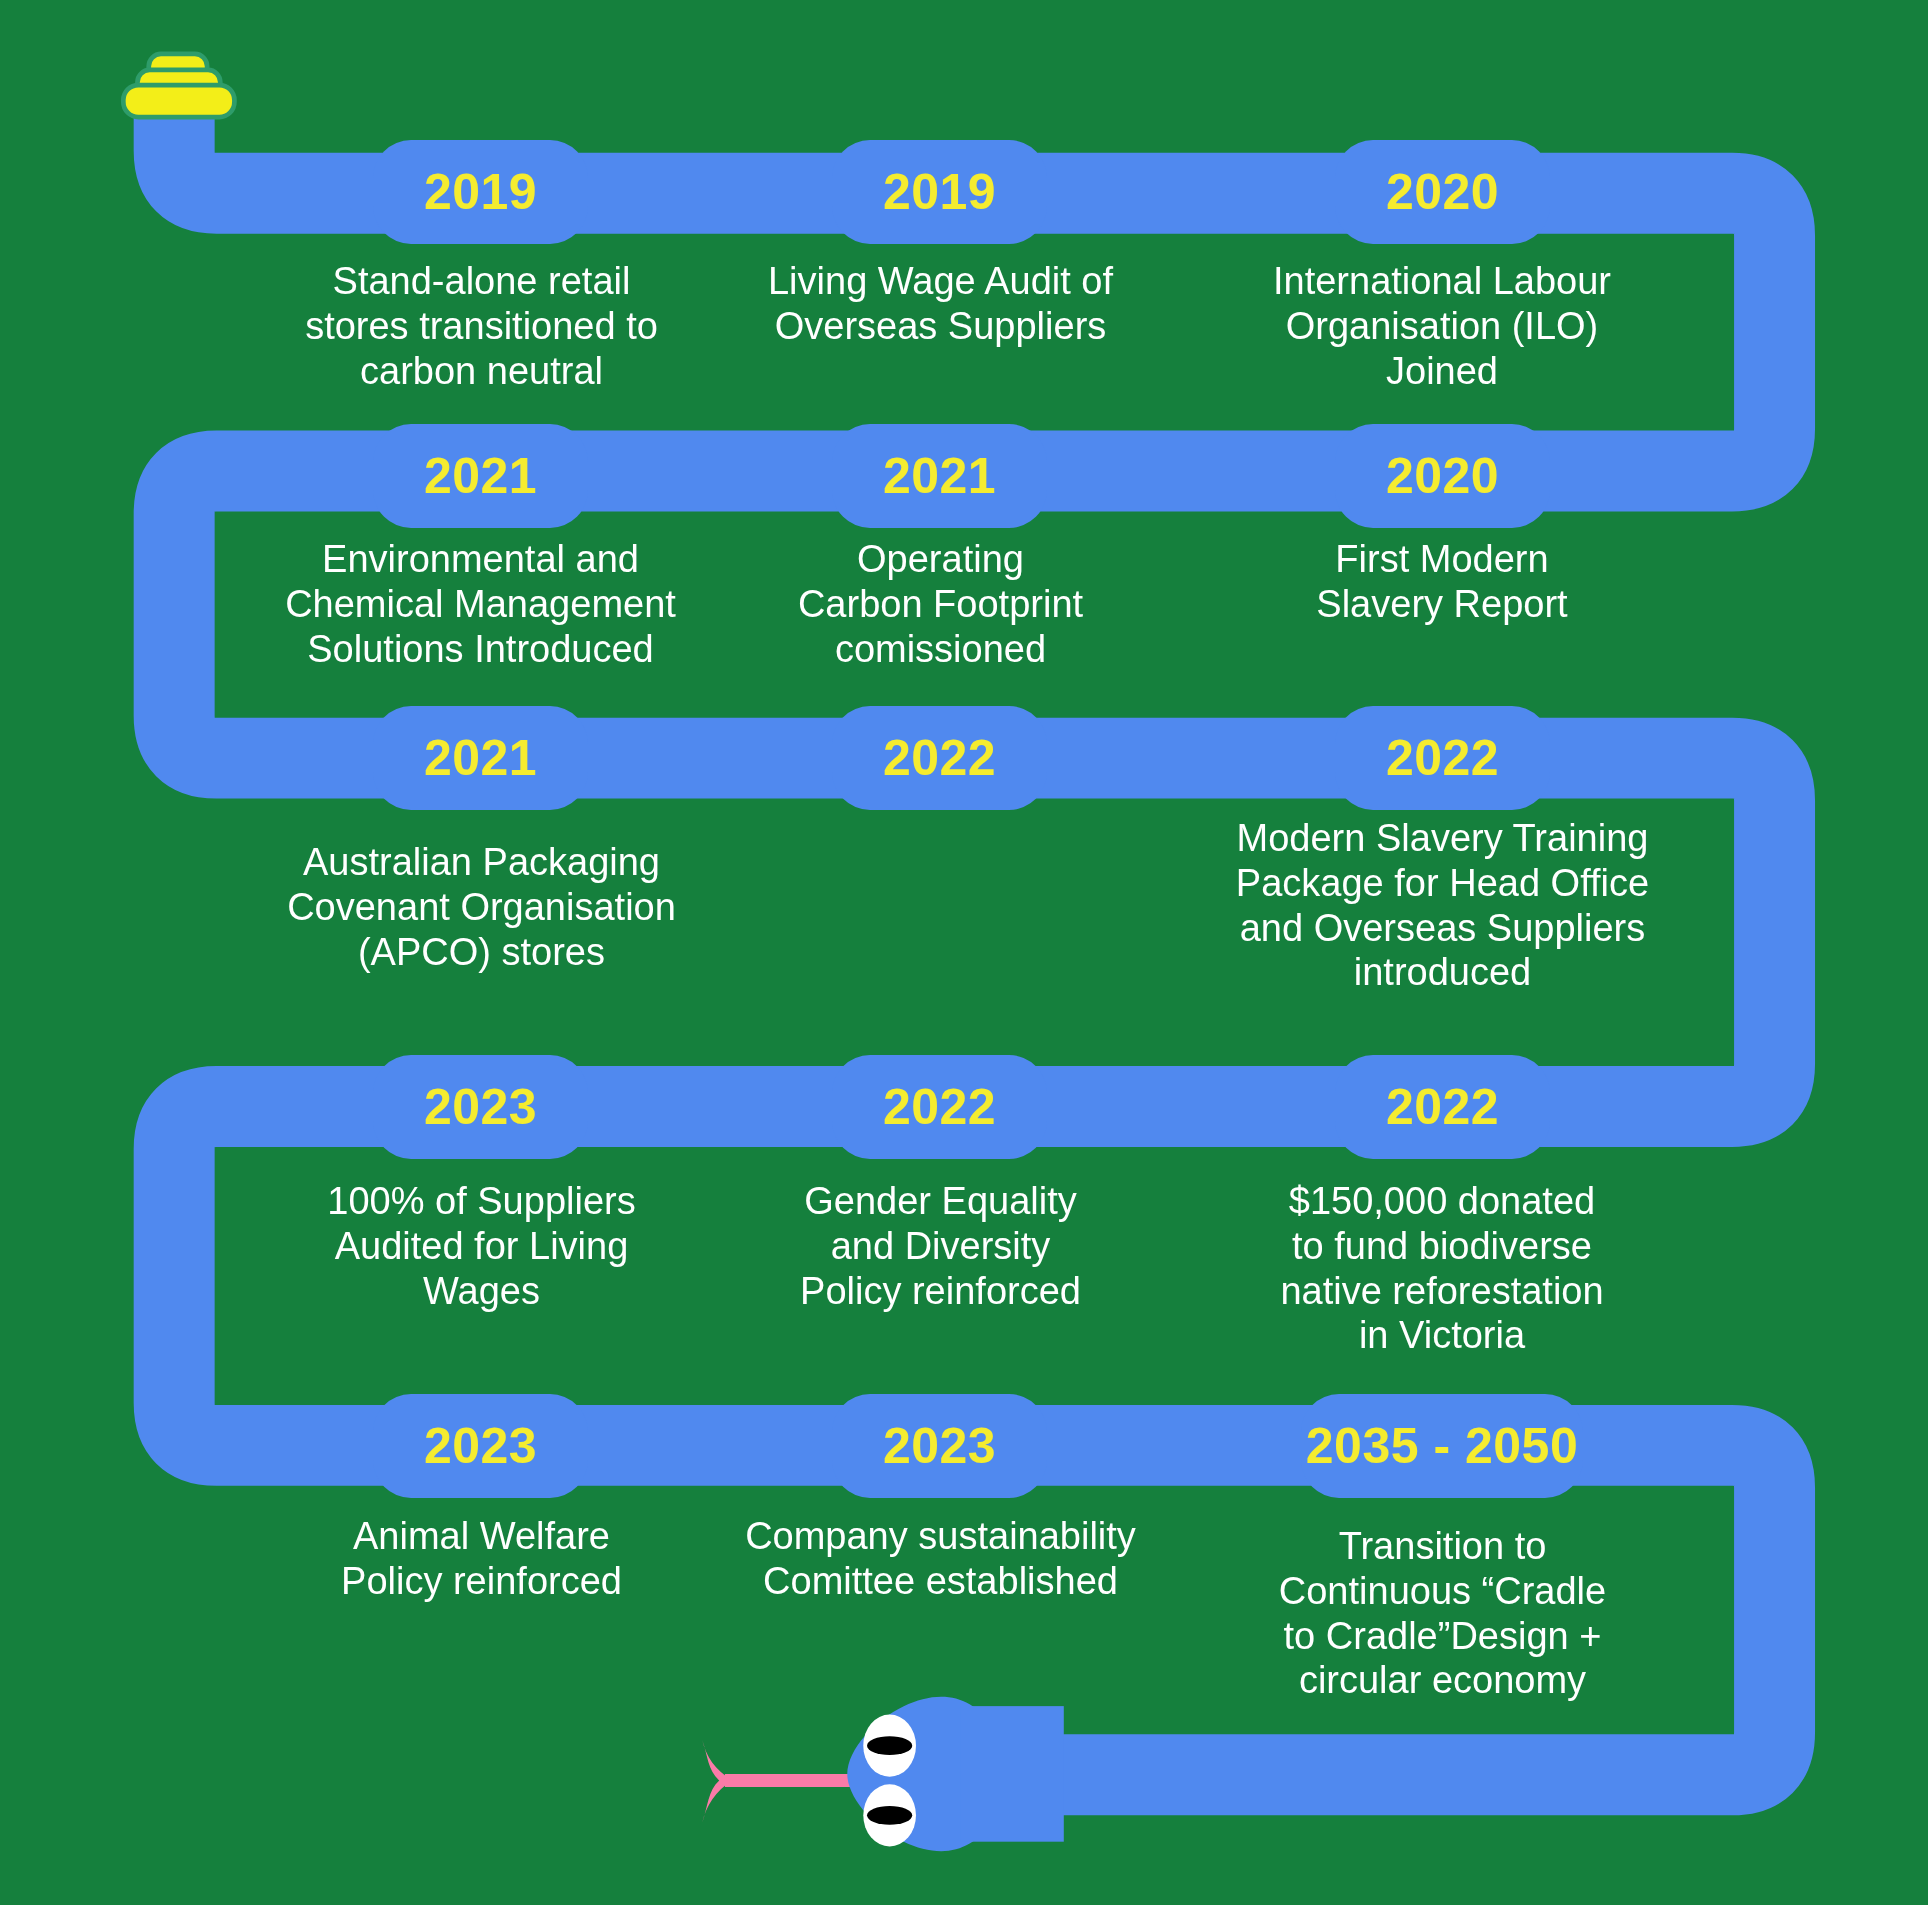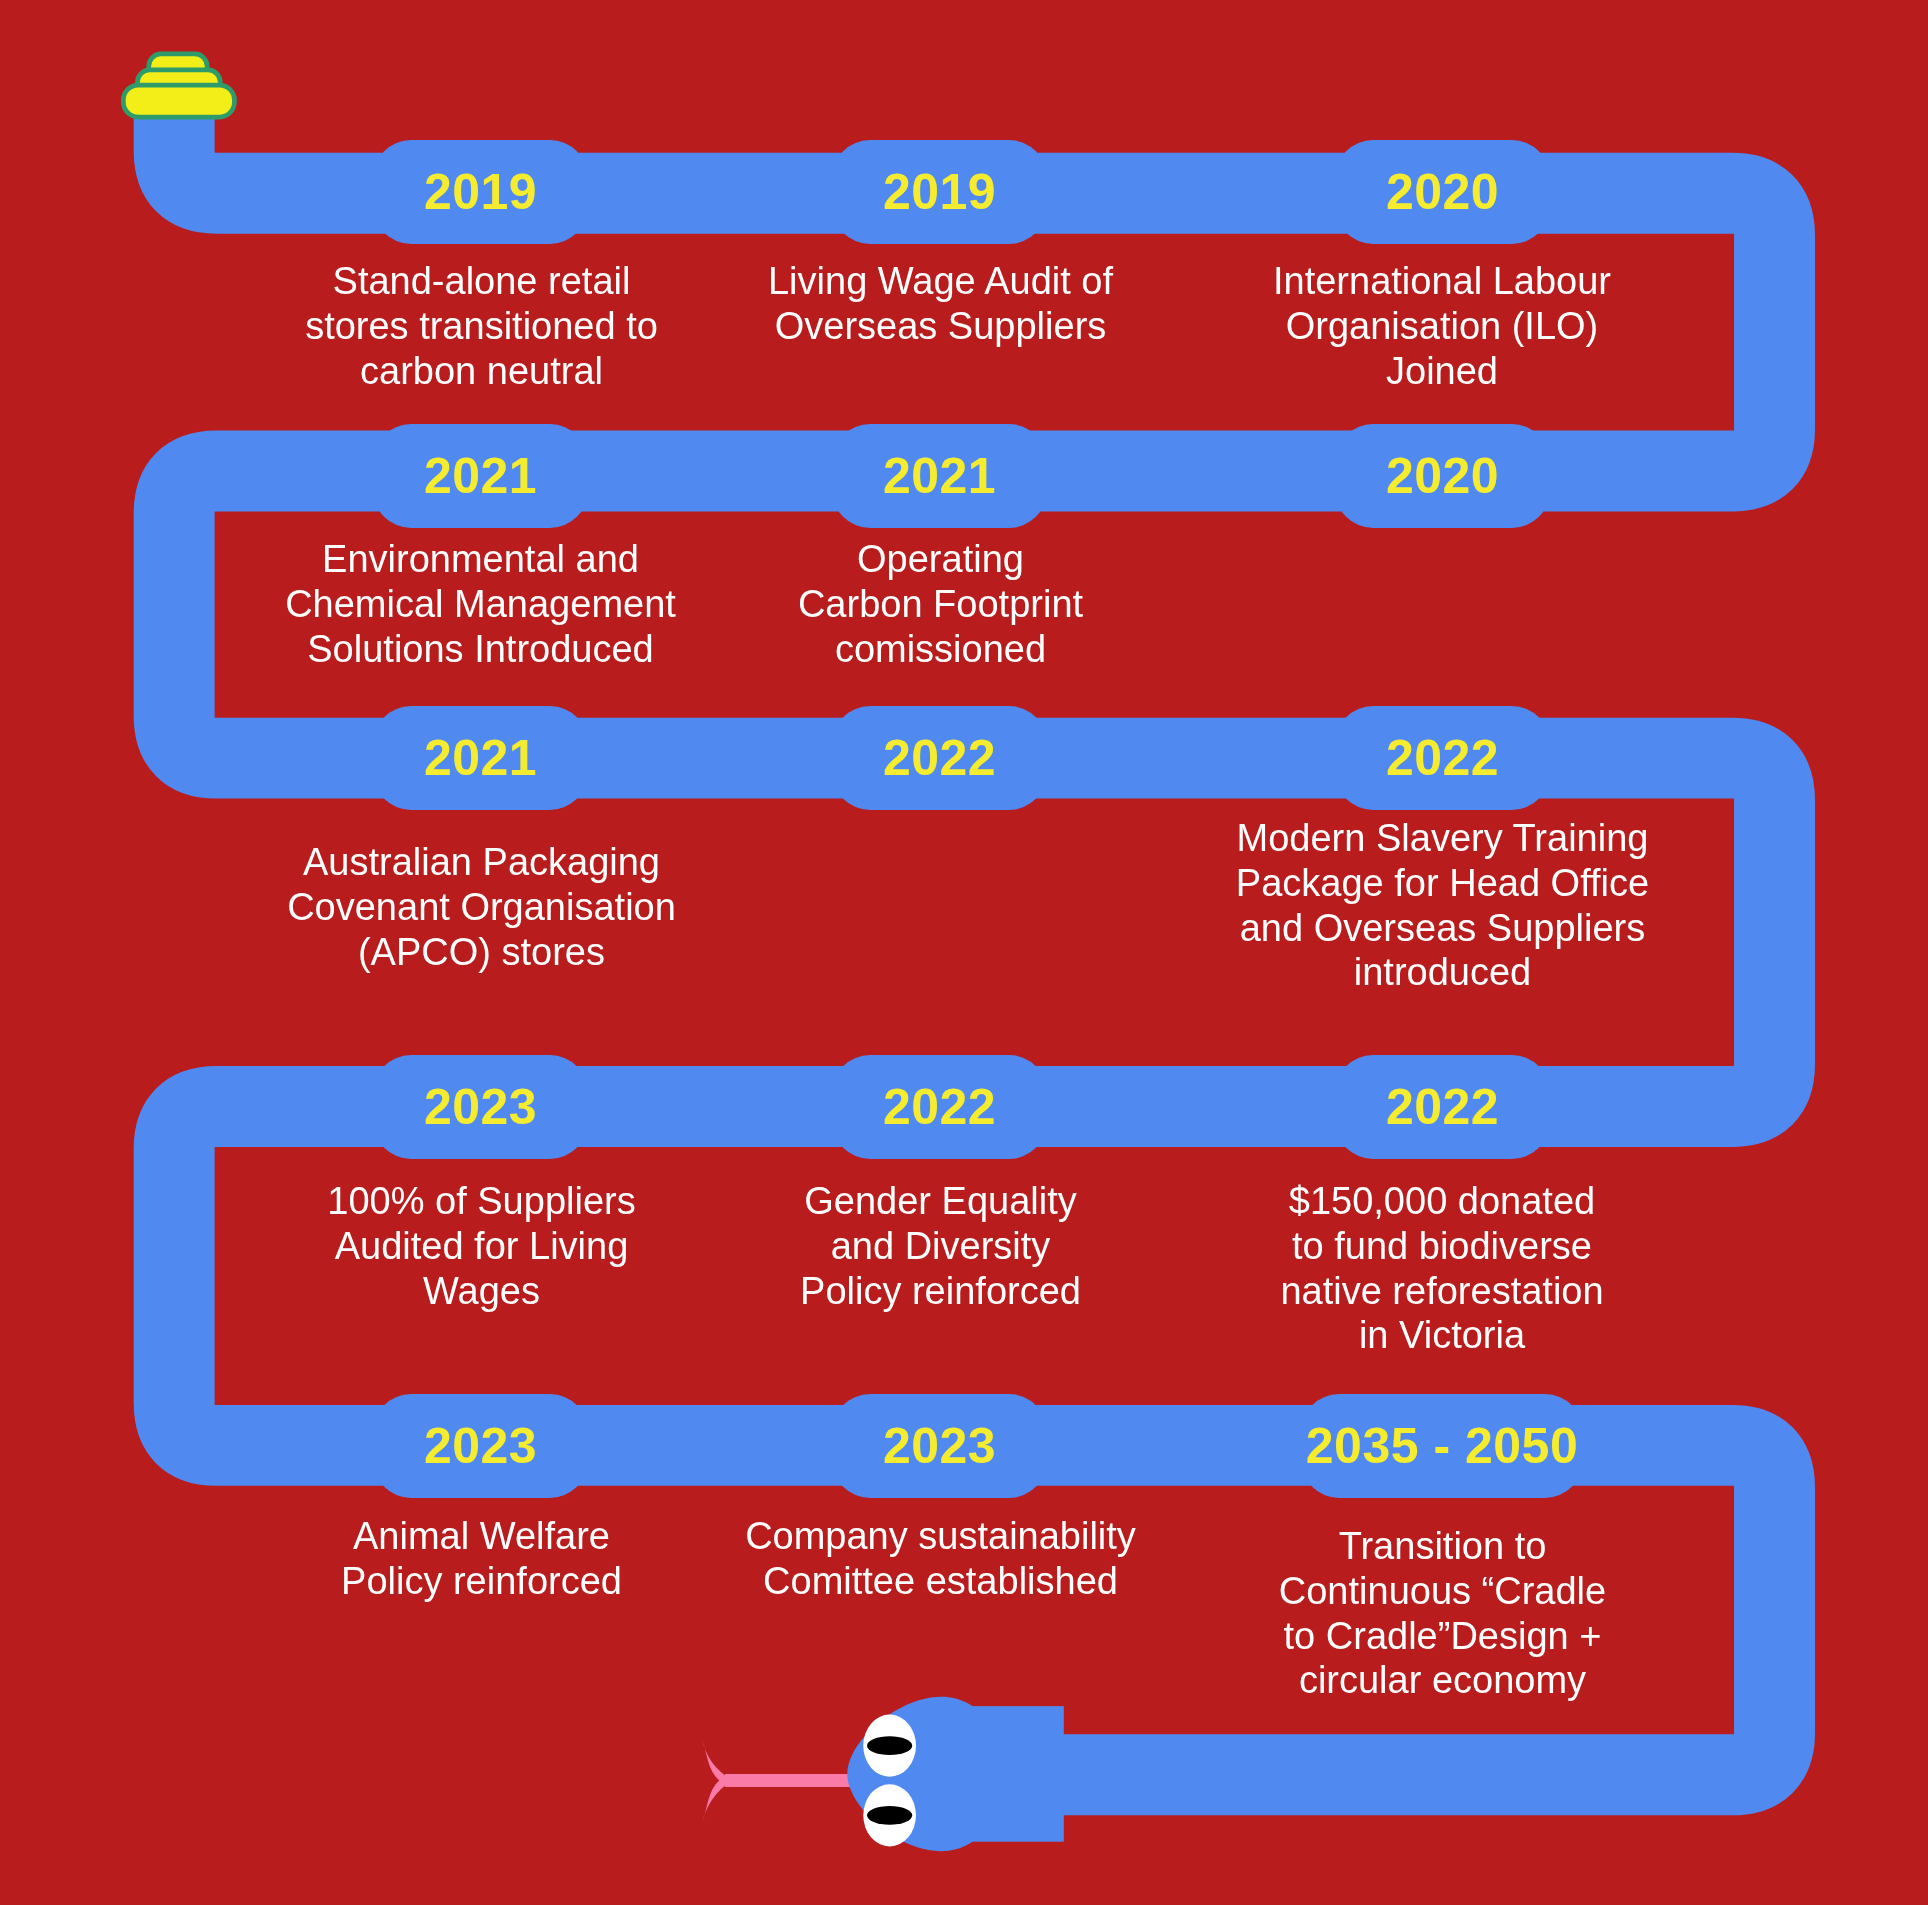--- a/index.html
+++ b/index.html
@@ -10,21 +10,21 @@
   body {
     width: 1928px;
     height: 1906px;
     overflow: hidden;
     font-family: "Liberation Sans", sans-serif;
   }
   #stage {
     position: relative;
     width: 1928px;
     height: 1906px;
-    background: #b91c1c;
+    background: #15803d;
   }
   #snake-svg {
     position: absolute;
     left: 0;
     top: 0;
     width: 1928px;
     height: 1906px;
   }
   .year-badge {
     position: absolute;
@@ -150,20 +150,22 @@
   <div class="year-badge" style="left:832px; top:424px;">
       <span>2021</span>
     </div>
   <div class="event-text" style="left:738px; top:537px; width:405px;">Operating
 Carbon Footprint
 comissioned</div>
 
   <div class="year-badge" style="left:1335px; top:424px;">
       <span>2020</span>
     </div>
+  <div class="event-text" style="left:1235px; top:537px; width:414px;">First Modern
+Slavery Report</div>
 
   <div class="year-badge" style="left:373px; top:706px;">
       <span>2021</span>
     </div>
   <div class="event-text" style="left:260px; top:840px; width:443px;">Australian Packaging
 Covenant Organisation
 (APCO) stores</div>
 
   <div class="year-badge" style="left:832px; top:706px;">
       <span>2022</span>

